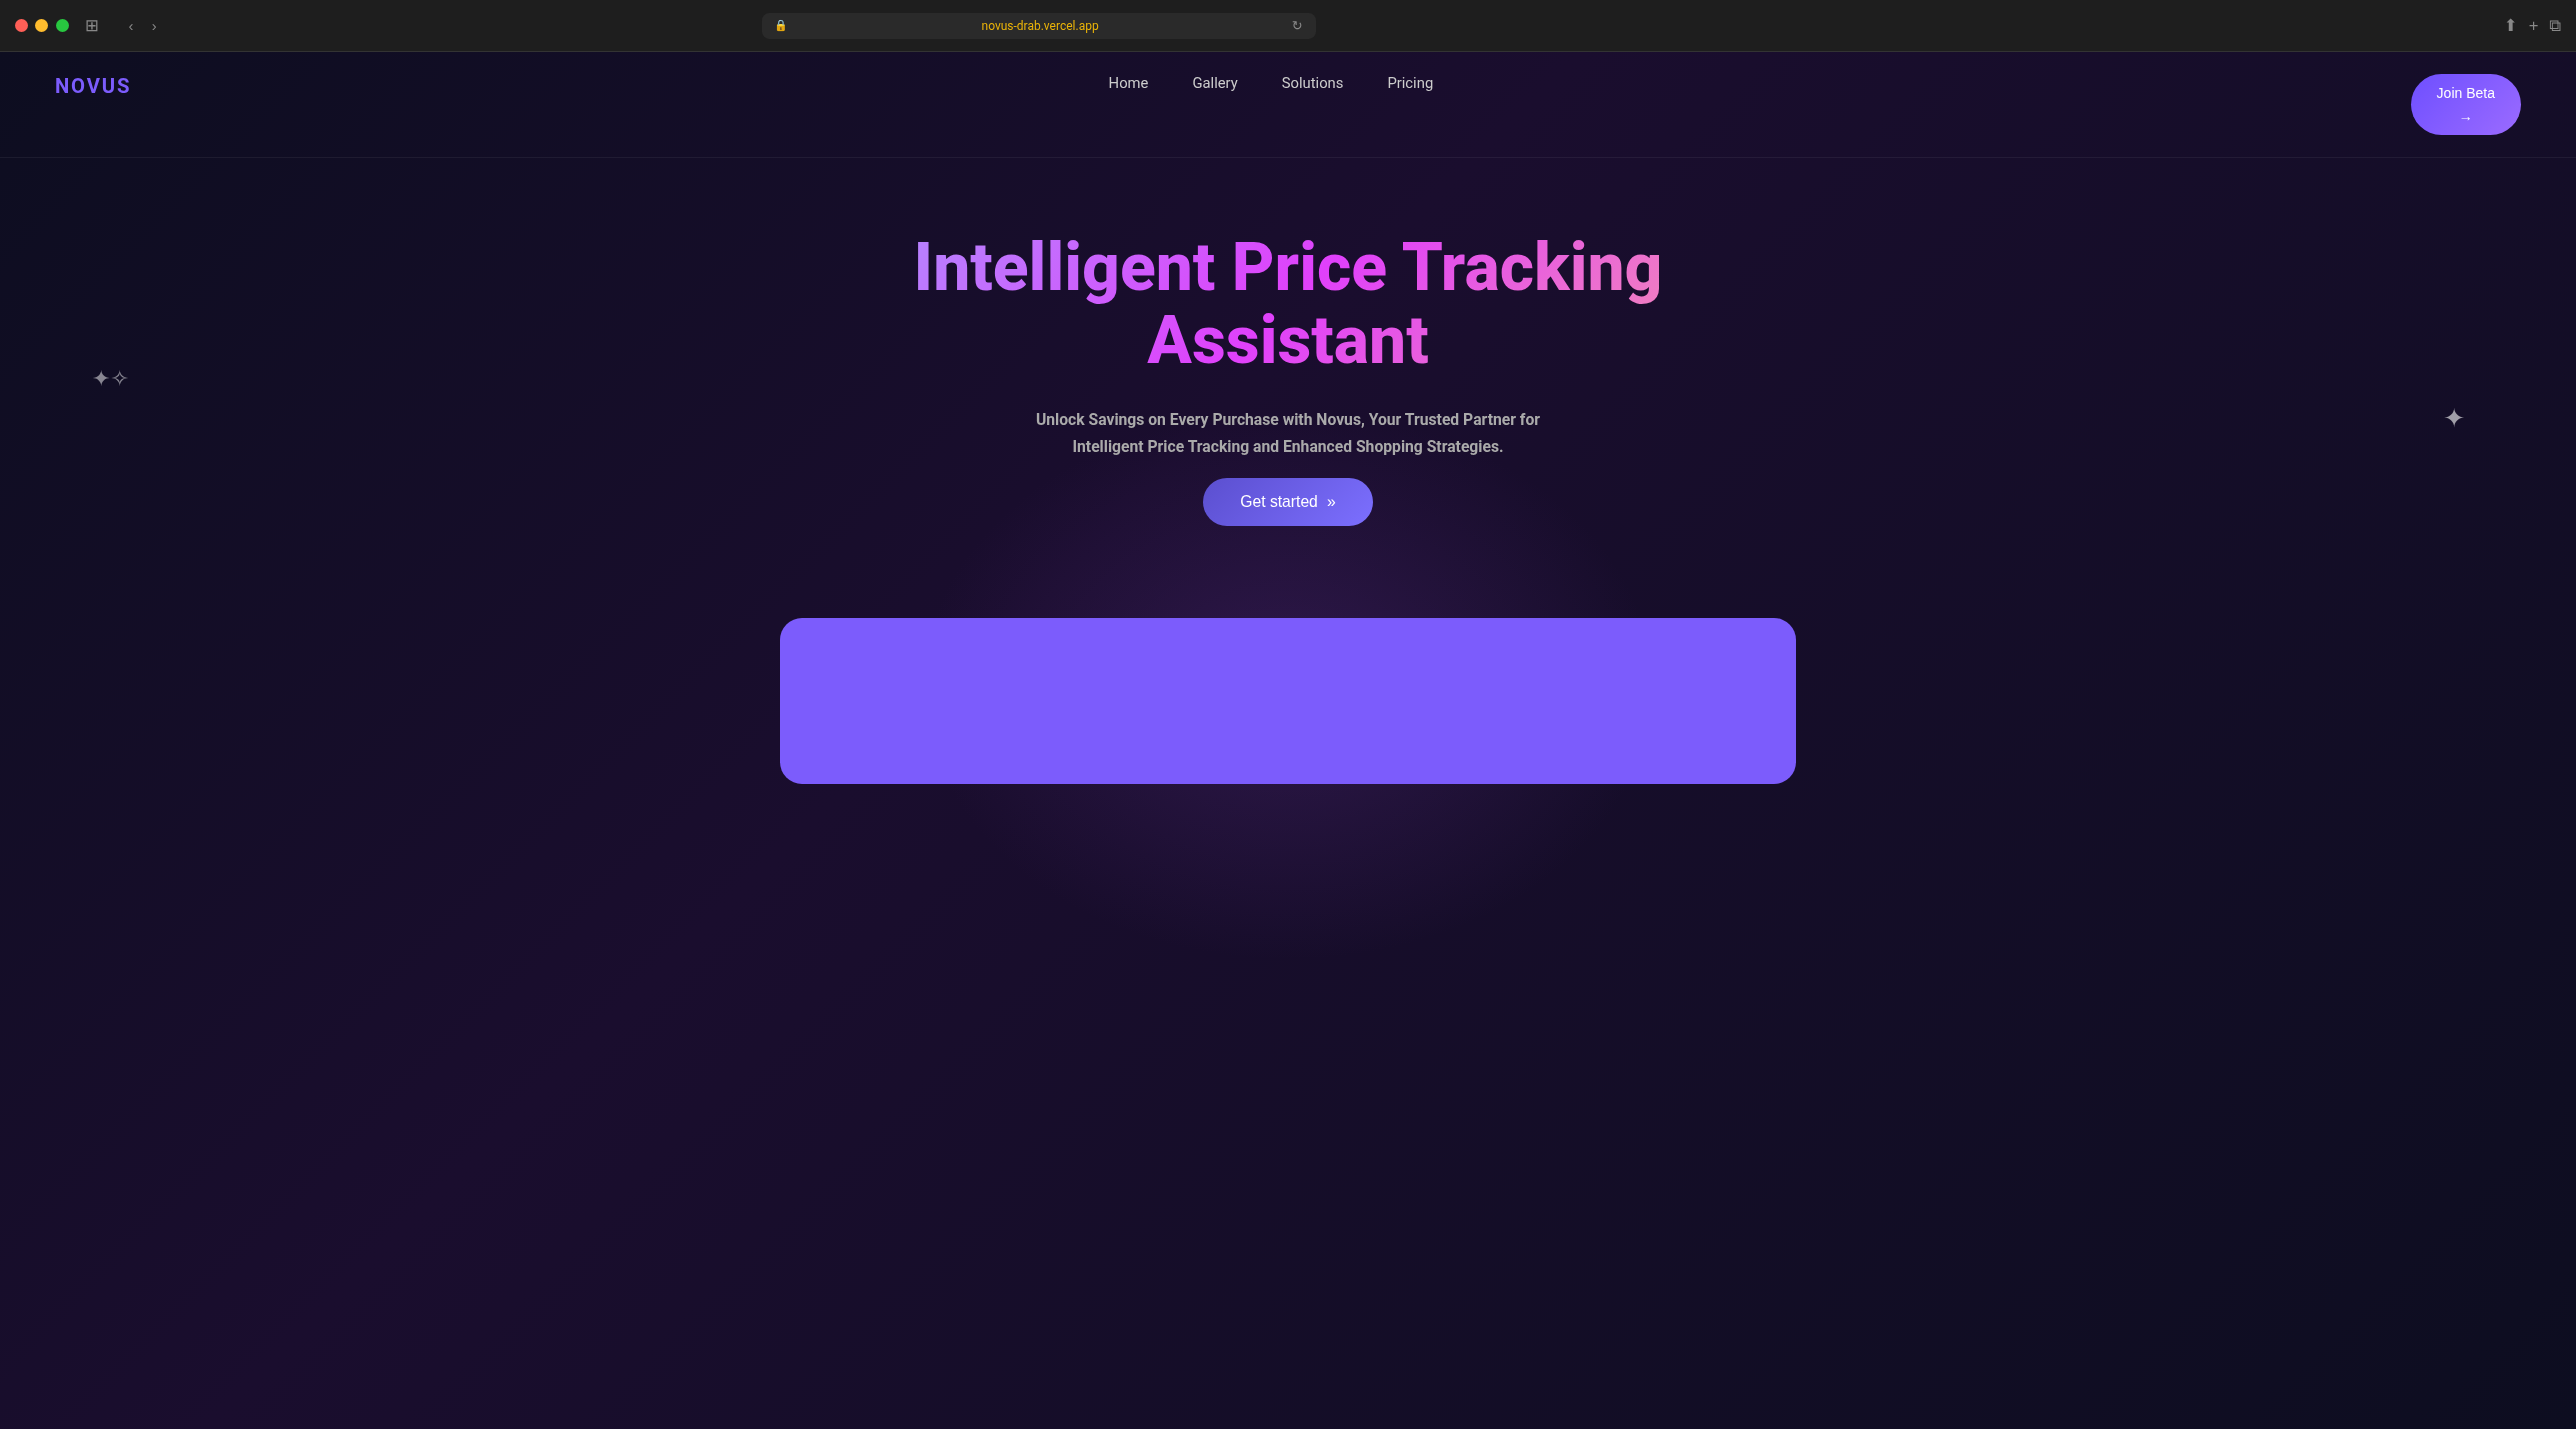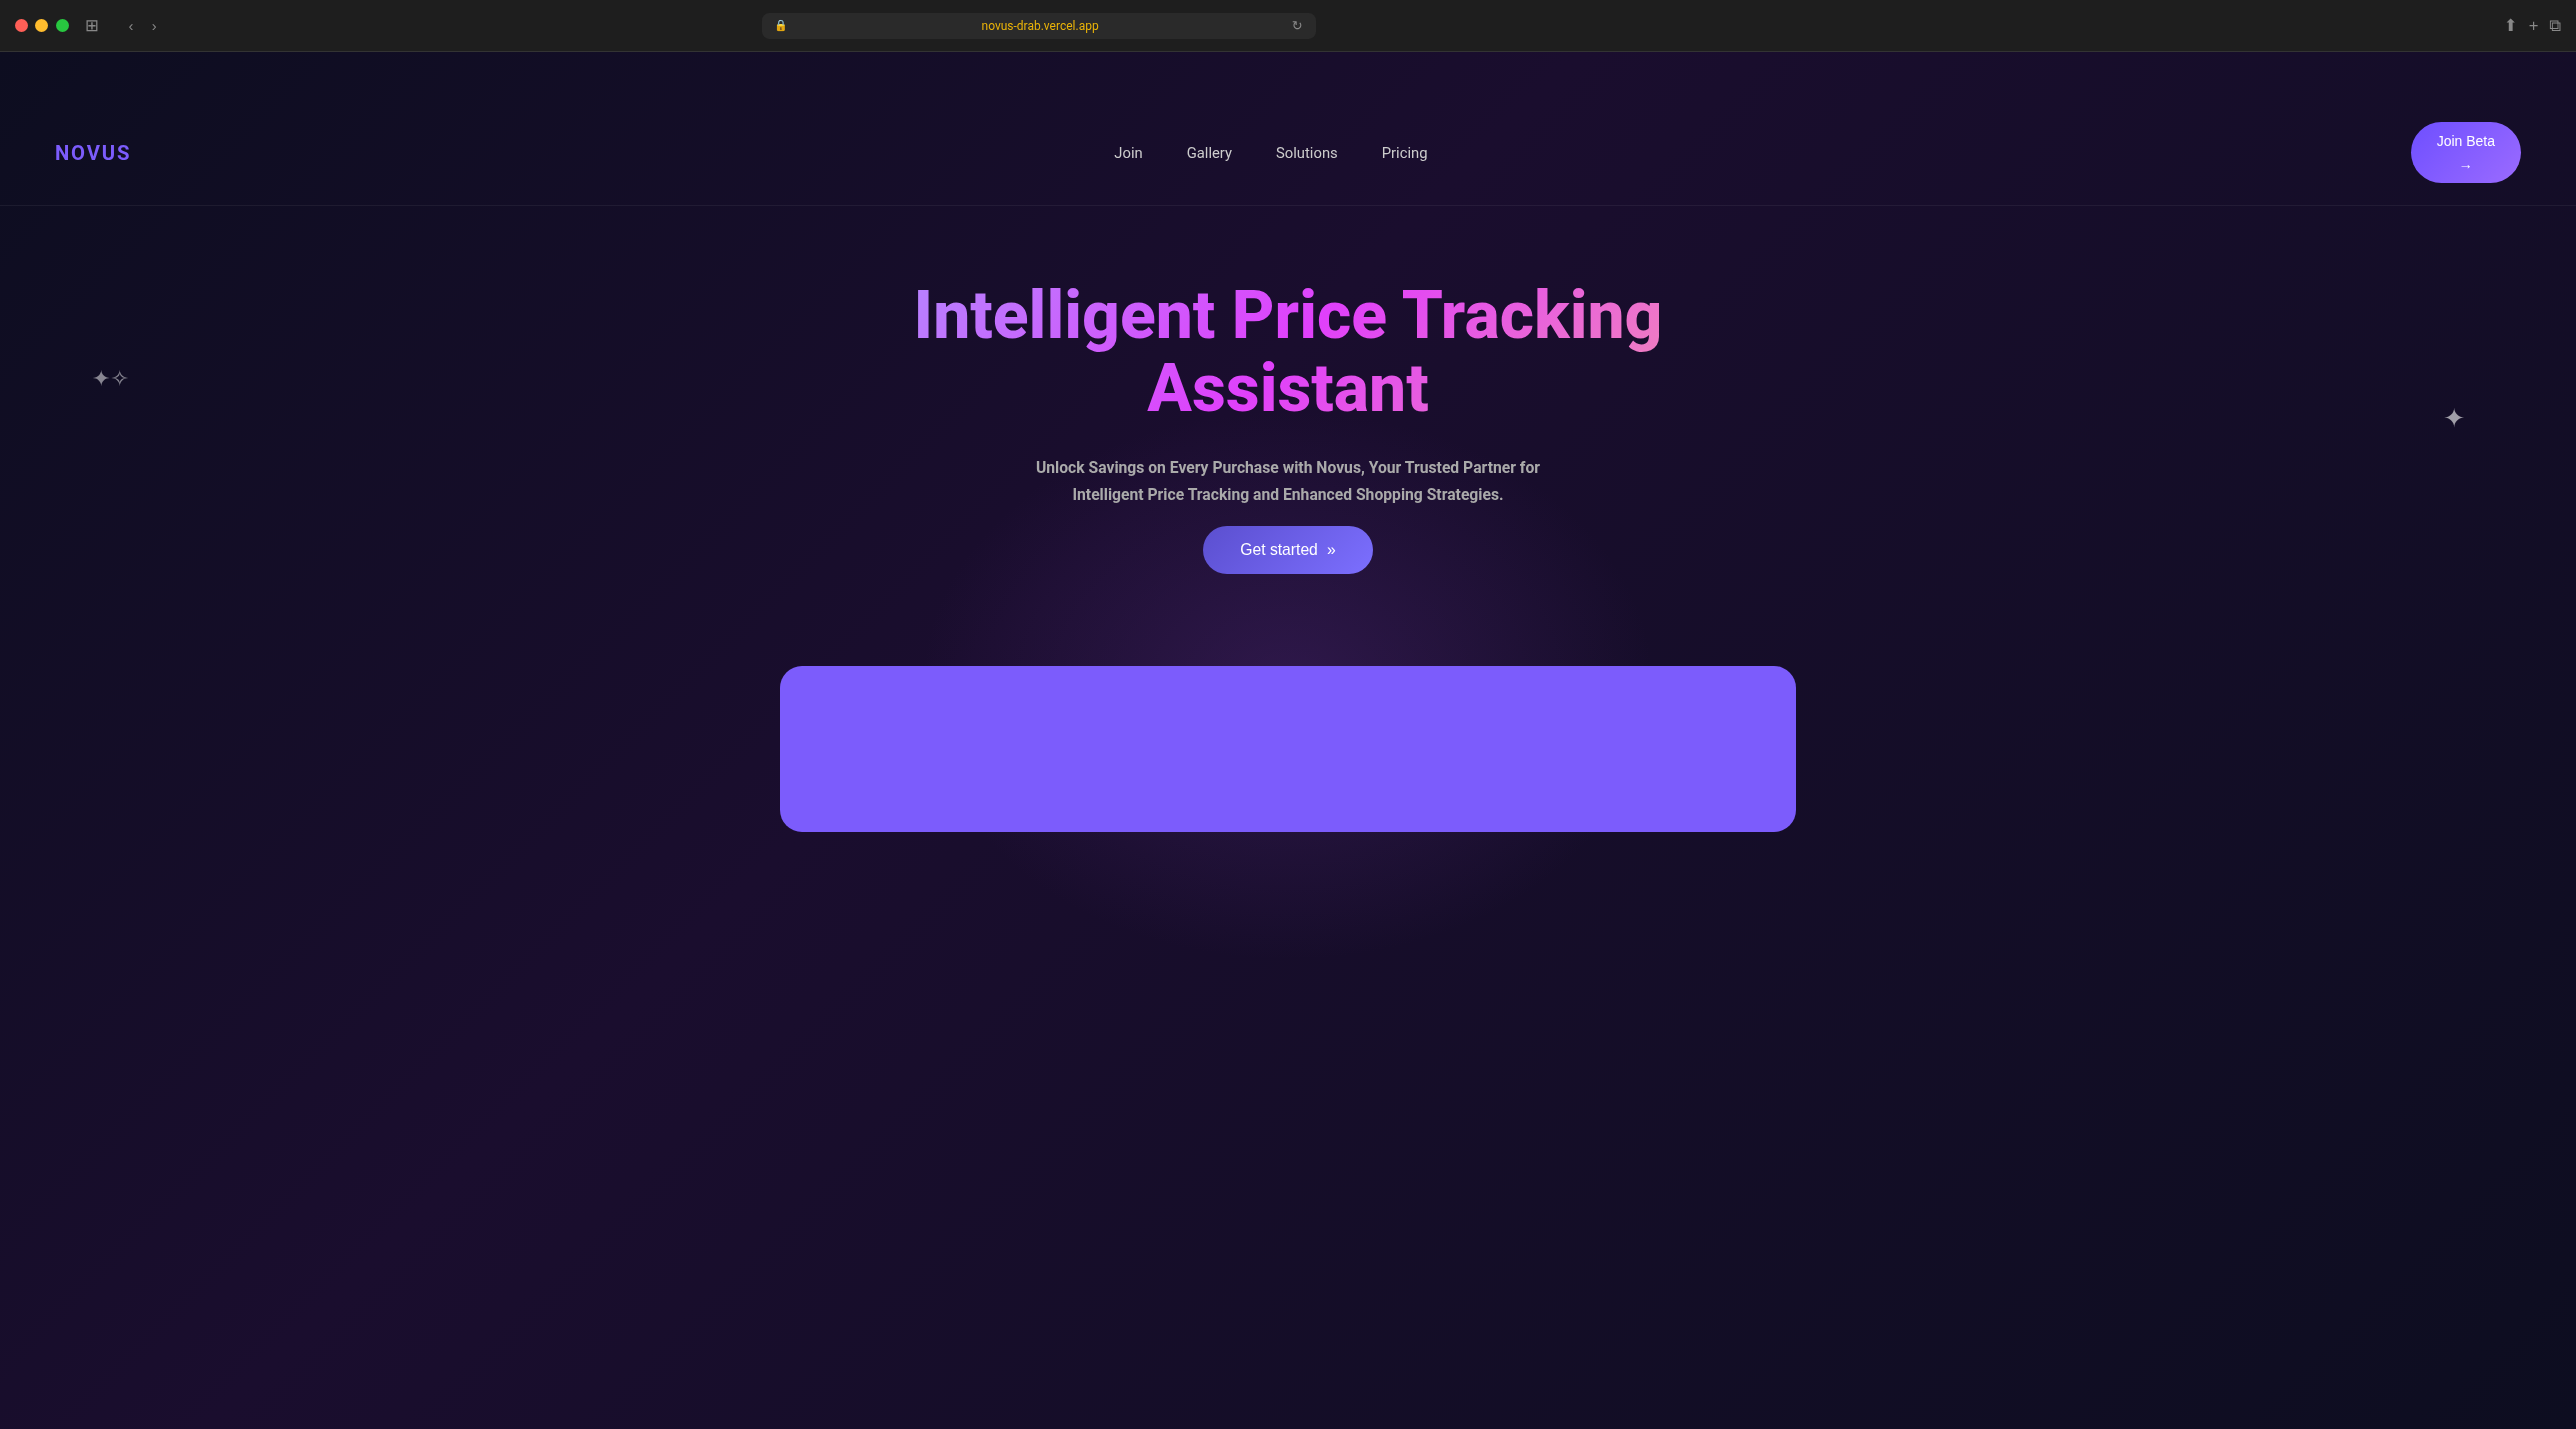--- a/index.html
+++ b/index.html
@@ -134,26 +134,24 @@
       transform: translate(-50%, -60%);
       width: 739px;
       height: 554px;
       background: radial-gradient(ellipse, rgba(80, 40, 120, 0.4) 0%, transparent 70%);
       pointer-events: none;
     }
 
     
     .navbar {
       display: flex;
-      align-items: center;
       padding: 22px 55px;
       position: relative;
       z-index: 10;
       border-bottom: 0.9px solid rgba(255,255,255,0.06);
-      margin-top: 48px;
     }
 
     .logo {
       color: #7c5cfc;
       font-size: 20.3px;
       font-weight: 700;
       letter-spacing: 1.8px;
       text-transform: uppercase;
     }
 
@@ -292,21 +290,21 @@
     <button class="browser-action-btn">⧉</button>
   </div>
 </div>
 
 <div class="website">
 
   <nav class="navbar">
     <span class="logo">NOVUS</span>
 
     <ul class="nav-links">
-      <li><a class="nav-link">Join</a></li>
+      <li><a class="nav-link">Home</a></li>
       <li><a class="nav-link">Gallery</a></li>
       <li><a class="nav-link">Solutions</a></li>
       <li><a class="nav-link">Pricing</a></li>
     </ul>
 
     <button class="join-beta-btn">
       <span>Join Beta</span>
       <span>→</span>
     </button>
   </nav>

